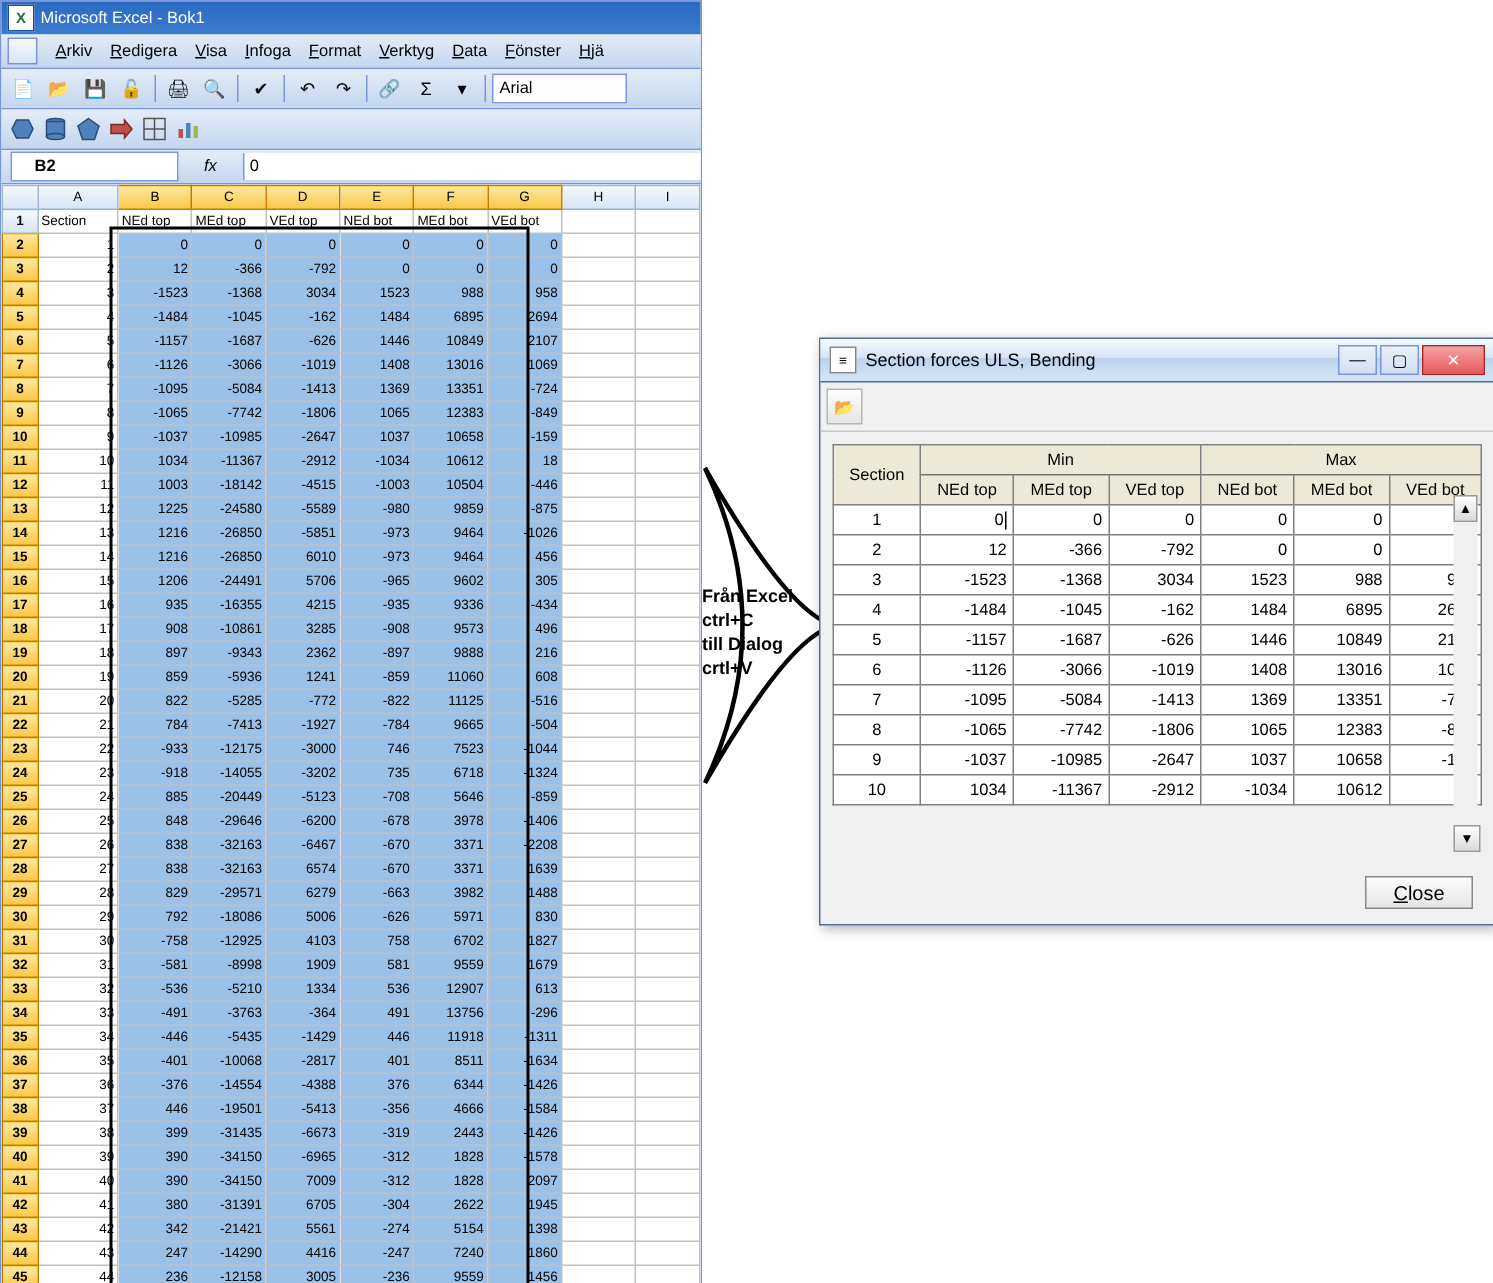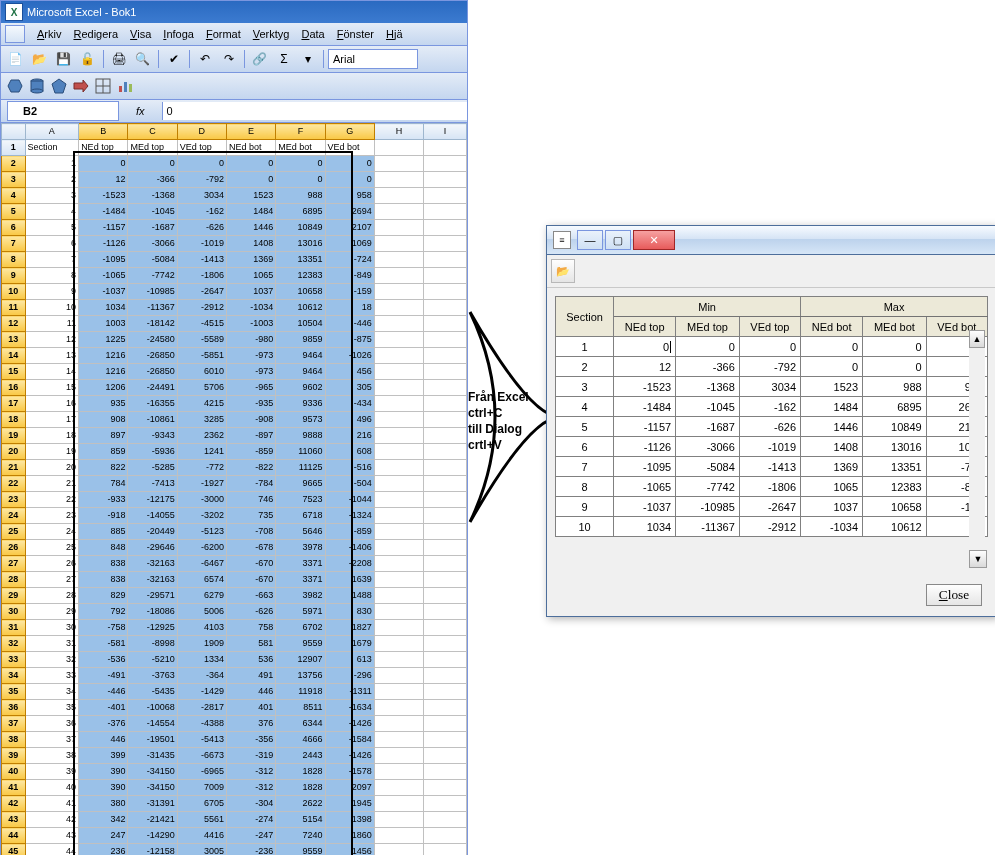--- a/index.html
+++ b/index.html
@@ -51,21 +51,21 @@
   .dlg-title .wb.close{background:linear-gradient(#f6a1a1,#e75b5b);color:#fff;border-color:#a02626;width:40px}
   .dlg-tb{height:28px;display:flex;align-items:center;padding:2px 4px;border-bottom:1px solid #c9c9c9}
   .dlg-tb .open{width:22px;height:22px;border:1px solid #b8b8b8;background:linear-gradient(#fefefe,#e5e5e5);display:flex;align-items:center;justify-content:center}
   .dlg-body{padding:8px}
   table.dtab{border-collapse:collapse;width:100%;background:#fff;font-size:11px}
   .dtab th,.dtab td{border:1px solid #808080;padding:1px 4px;height:17px;text-align:right}
   .dtab th{background:#ece9d8;font-weight:normal;text-align:center}
   .dtab th.grp{border-bottom:1px solid #737373}
   .dtab td.lbl{text-align:center}
   .dlg-foot{position:absolute;bottom:10px;right:14px}
-  .dlg-foot button{width:56px;height:22px;border:1px solid #888;background:linear-gradient(#fefefe,#e5e5e5);font-family:Liberation Serif, serif}
+  .dlg-foot button{width:72px;height:22px;border:1px solid #888;background:linear-gradient(#fefefe,#e5e5e5);font-family:Liberation Sans, sans-serif}
   .scroll-hint{position:absolute;right:11px;top:104px;width:16px;height:238px;background:#f0f0f0}
   .scroll-hint .arr{height:16px;background:linear-gradient(#fefefe,#d9d9d9);border:1px solid #9a9a9a;display:flex;align-items:center;justify-content:center;font-size:9px}
 </style>
 </head>
 <body>
 
 <div class="excel-win">
   <div class="excel-title">
     <div class="logo">X</div>
     <span>Microsoft Excel - Bok1</span>
@@ -730,20 +730,21 @@
 <div class="arrow-label">
   <div>Från Excel</div>
   <div>ctrl+C</div>
   <div>till Dialog</div>
   <div>crtl+V</div>
 </div>
 
 <div class="dlg">
   <div class="dlg-title">
     <div class="ico">≡</div>
+    <div class="t">Section forces ULS, Bending</div>
     <div class="wbtns">
       <div class="wb">—</div>
       <div class="wb">▢</div>
       <div class="wb close">✕</div>
     </div>
   </div>
   <div class="dlg-tb">
     <div class="open">📂</div>
   </div>
   <div class="dlg-body">

